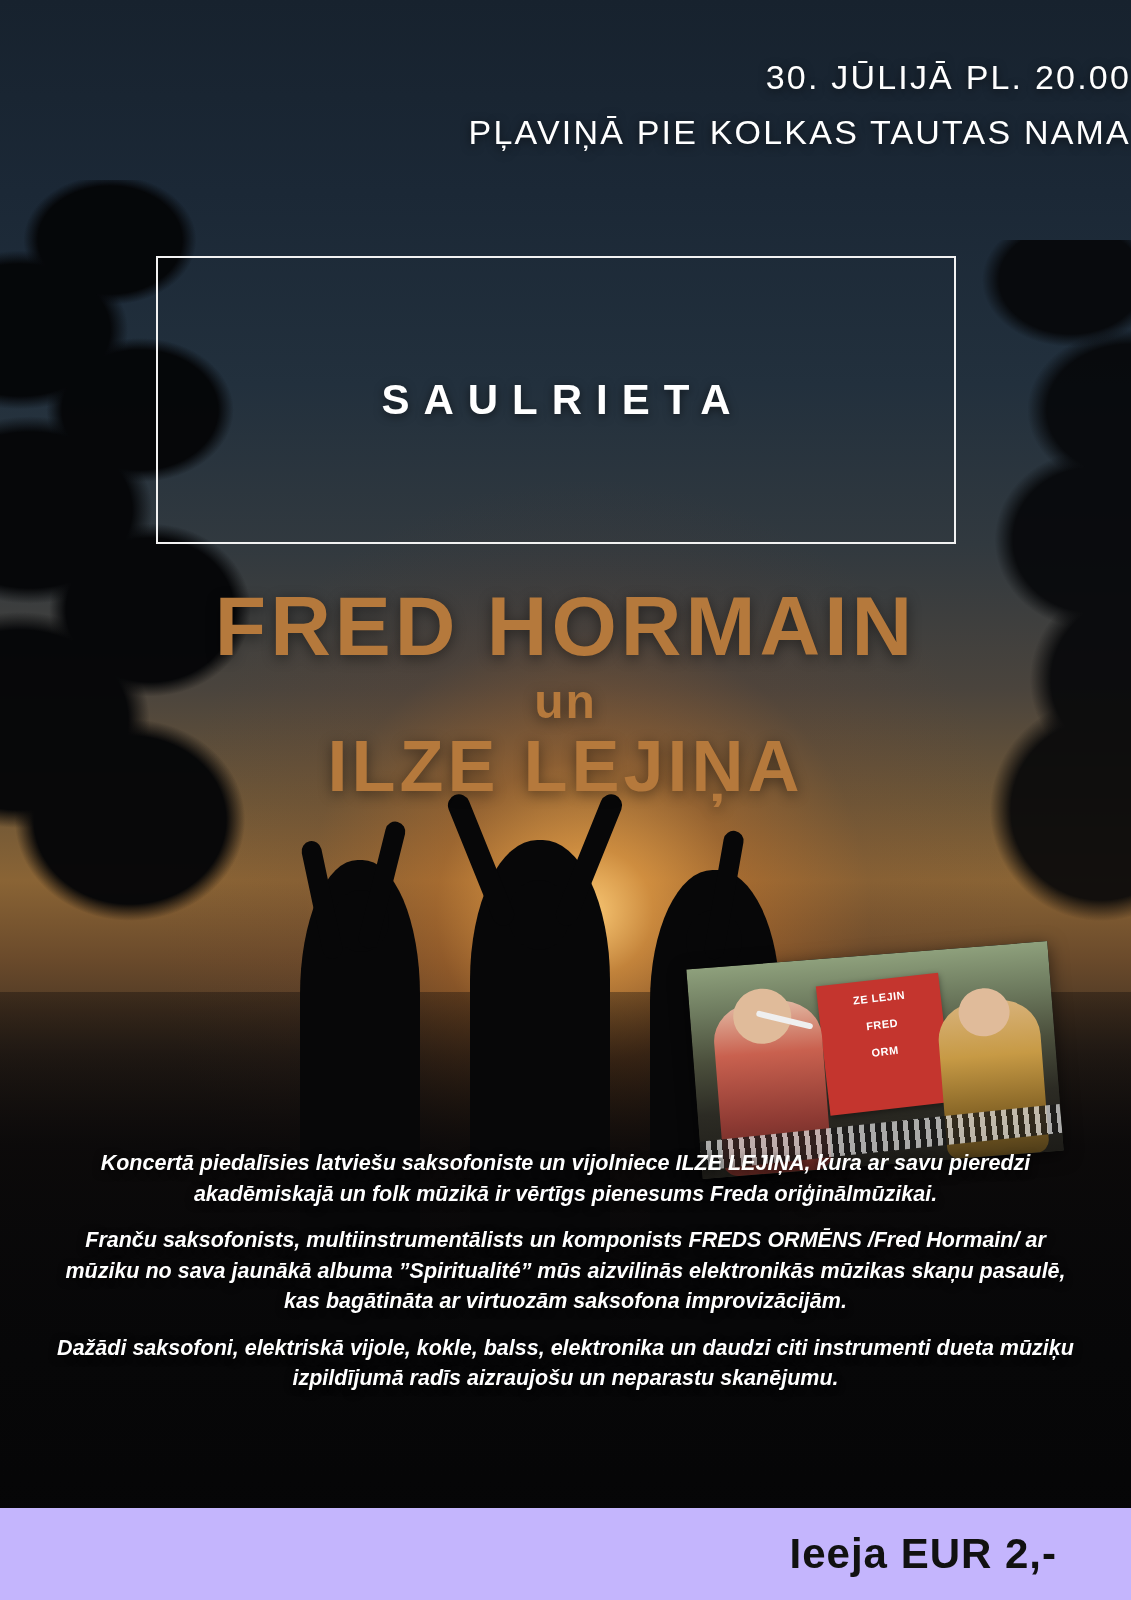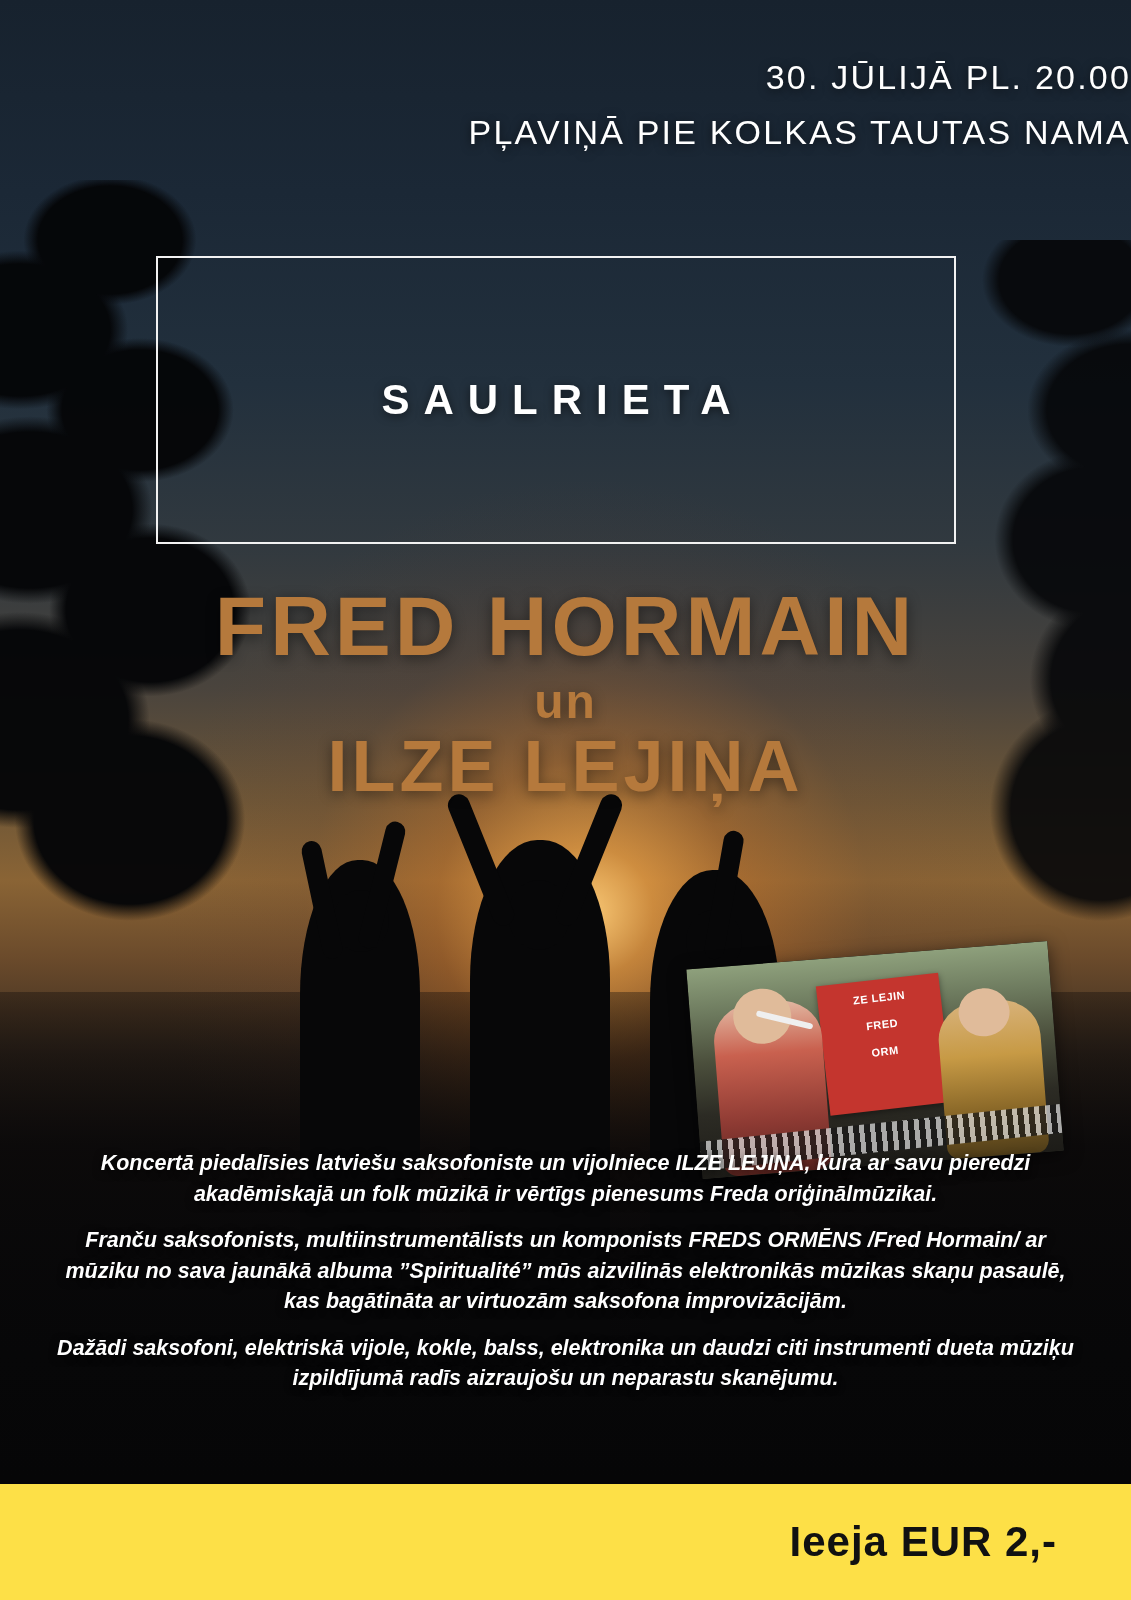--- a/index.html
+++ b/index.html
@@ -280,22 +280,22 @@
   .desc p {
     margin: 0 0 16px 0;
   }
   .desc p:last-child { margin-bottom: 0; }
 
   
   .footer {
     position: absolute;
     left: 0; right: 0;
     bottom: 0;
-    height: 116px;
-    background: #fde047;
+    height: 92px;
+    background: #c4b5fd;
     display: flex;
     align-items: center;
     justify-content: flex-end;
   }
   .footer-price {
     color: #111111;
     font-size: 42px;
     font-weight: 700;
     letter-spacing: 1px;
     padding-right: 74px;

